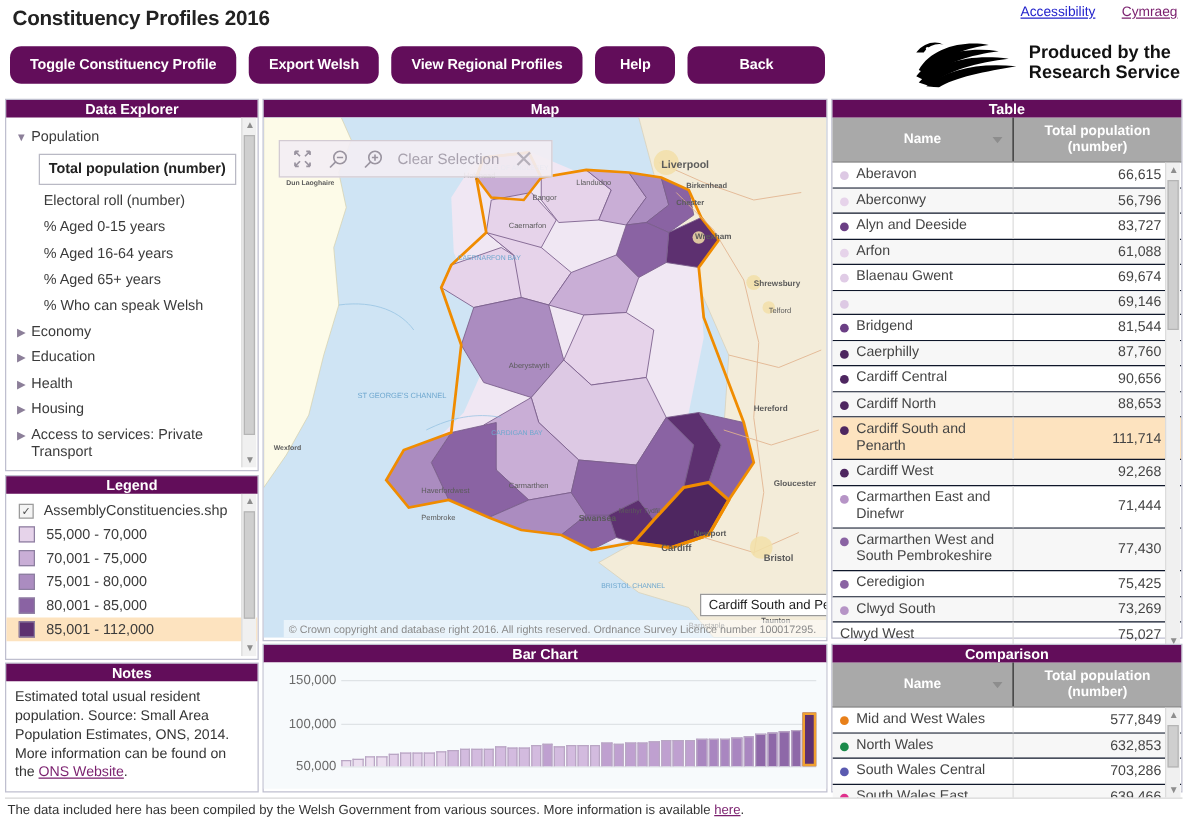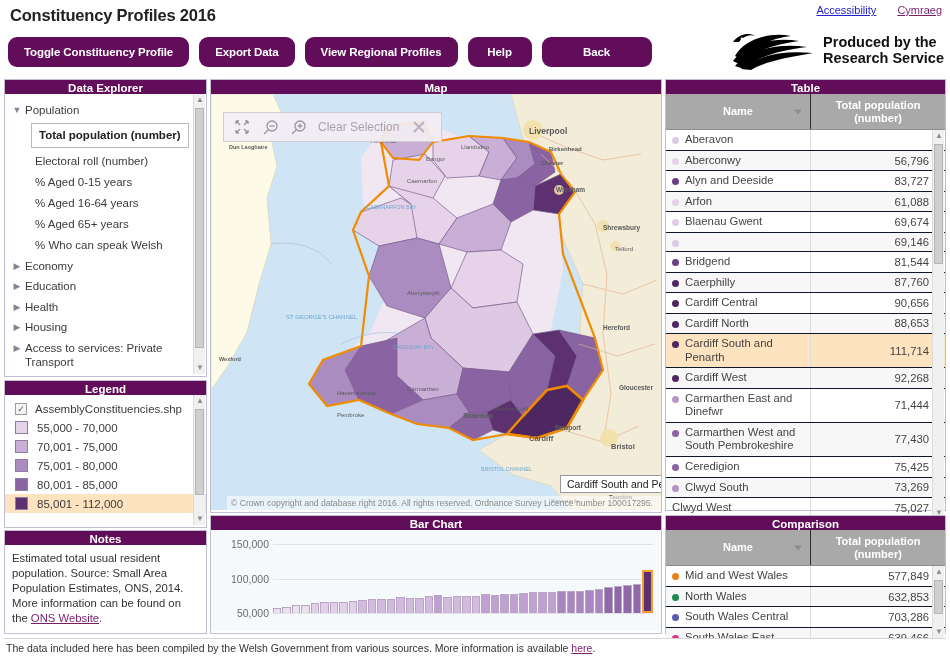--- a/index.html
+++ b/index.html
@@ -226,21 +226,21 @@
 
   <div class="page-title">Constituency Profiles 2016</div>
 
   <div class="toplinks">
     <a href="#" class="link-accessibility">Accessibility</a>
     <a href="#" class="link-cymraeg">Cymraeg</a>
   </div>
 
   <div class="btnrow">
     <button class="btn">Toggle Constituency Profile</button>
-    <button class="btn">Export Data</button>
+    <button class="btn">Export Welsh</button>
     <button class="btn">View Regional Profiles</button>
     <button class="btn" style="width:64px">Help</button>
     <button class="btn" style="width:110px">Back</button>
   </div>
 
   <div class="logo-wrap">
     <svg width="88" height="40" viewBox="0 0 88 40">
       <path d="M6 26 C16 8, 42 2, 62 6 C46 8, 26 14, 14 30 Z" fill="#000"></path>
       <path d="M4 31 C18 13, 44 7, 70 11 C48 14, 24 20, 12 35 Z" fill="#000"></path>
       <path d="M6 36 C22 19, 48 13, 78 17 C54 20, 28 26, 15 39 Z" fill="#000"></path>
@@ -575,20 +575,21 @@
       </div>
       <div class="tb-th val">Total population (number)</div>
     </div>
     <div class="tb-scroll">
       <div id="tb-rows">
           <div class="tb-row">
             <div class="tb-c-name">
               <span class="dot" style="background: rgb(221, 201, 228);"></span>
               <span>Aberavon</span>
             </div>
+            <div class="tb-c-val">66,615</div>
           </div>
           <div class="tb-row">
             <div class="tb-c-name">
               <span class="dot" style="background: rgb(230, 211, 234);"></span>
               <span>Aberconwy</span>
             </div>
             <div class="tb-c-val">56,796</div>
           </div>
           <div class="tb-row">
             <div class="tb-c-name">

